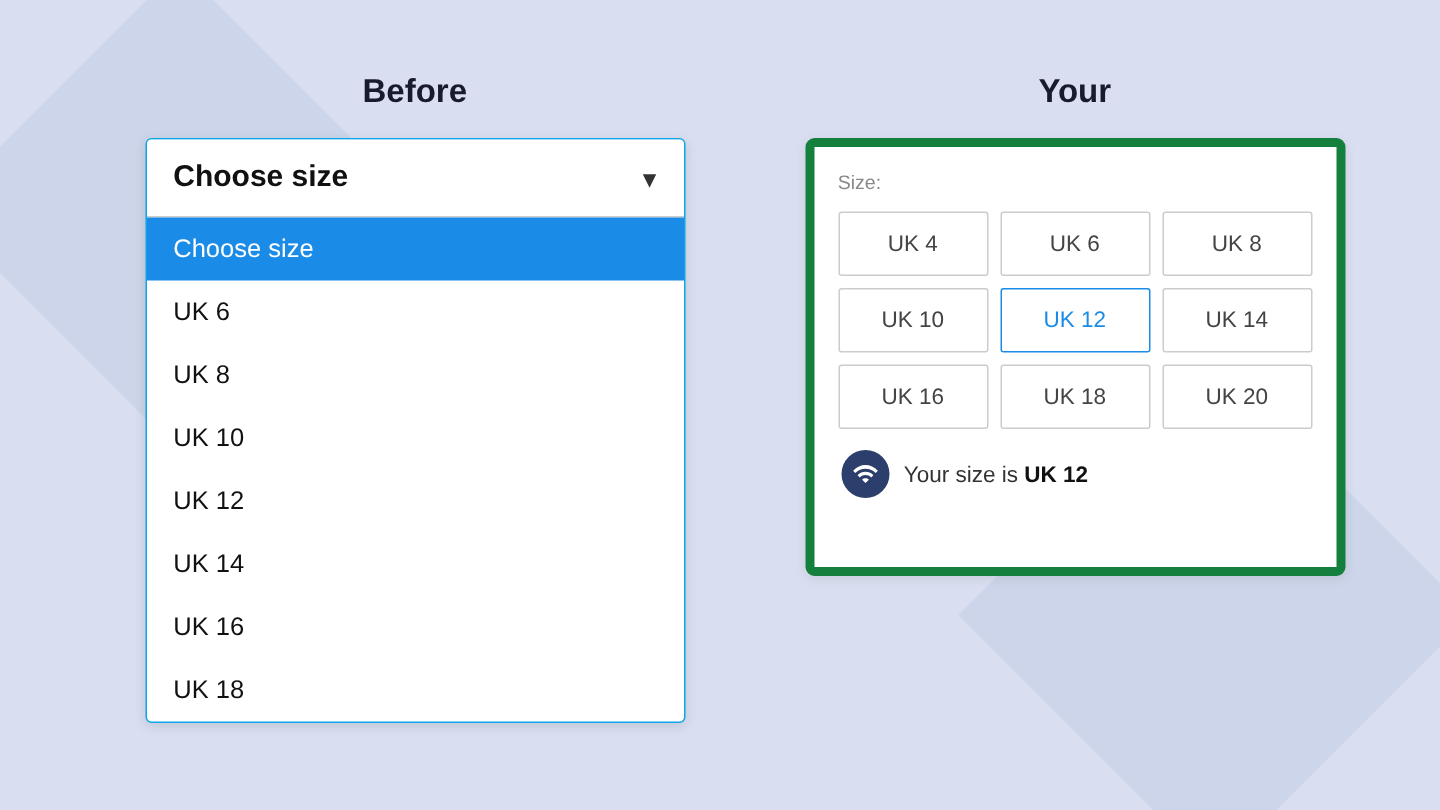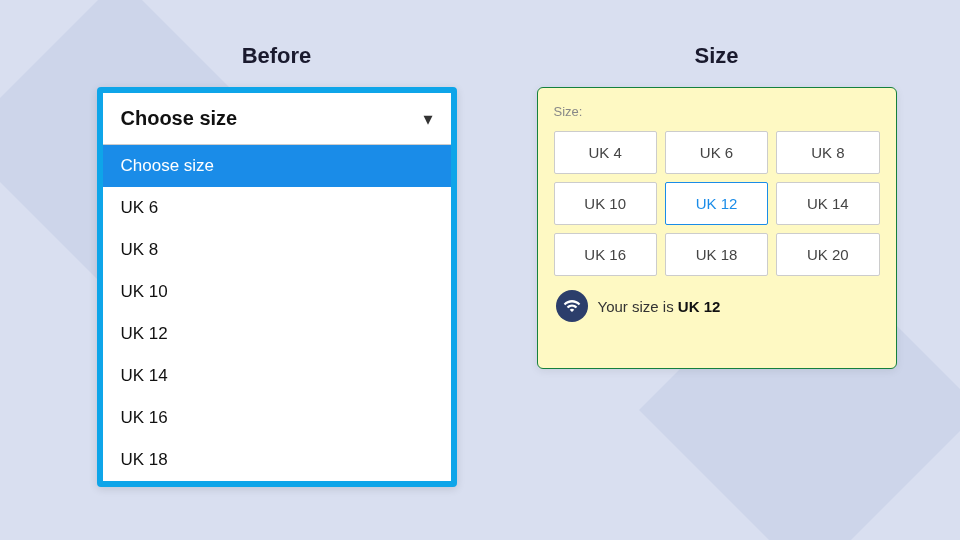--- a/index.html
+++ b/index.html
@@ -43,21 +43,21 @@
       margin-bottom: 18px;
     }
 
     
     .before-panel {
       width: 360px;
     }
 
     .dropdown-container {
       background: #fff;
-      border: 6px solid #0ea5e9;
+      border: 1px solid #0ea5e9;
       border-radius: 4px;
       overflow: hidden;
       box-shadow: 0 2px 8px rgba(0,0,0,0.12);
     }
 
     .dropdown-header {
       display: flex;
       align-items: center;
       justify-content: space-between;
       padding: 14px 18px;
@@ -93,22 +93,22 @@
       color: #fff;
       font-weight: 500;
     }
 
     
     .after-panel {
       width: 360px;
     }
 
     .size-card {
-      background: #fef9c3;
-      border: 1px solid #15803d;
+      background: #ffffff;
+      border: 6px solid #15803d;
       border-radius: 6px;
       padding: 16px 16px 16px 16px;
       box-shadow: 0 2px 8px rgba(0,0,0,0.08);
     }
 
     .size-label {
       font-size: 13px;
       color: #888;
       margin-bottom: 12px;
     }
@@ -214,21 +214,21 @@
         <li>UK 10</li>
         <li>UK 12</li>
         <li>UK 14</li>
         <li>UK 16</li>
         <li>UK 18</li>
       </ul>
     </div>
   </div>
 
   <div class="after-panel">
-    <div class="section-label">Size</div>
+    <div class="section-label">Your</div>
     <div class="size-card">
       <div class="size-label">Size:</div>
       <div class="size-grid">
         <button class="size-btn">UK 4</button>
         <button class="size-btn">UK 6</button>
         <button class="size-btn">UK 8</button>
         <button class="size-btn">UK 10</button>
         <button class="size-btn active">UK 12</button>
         <button class="size-btn">UK 14</button>
         <button class="size-btn">UK 16</button>

